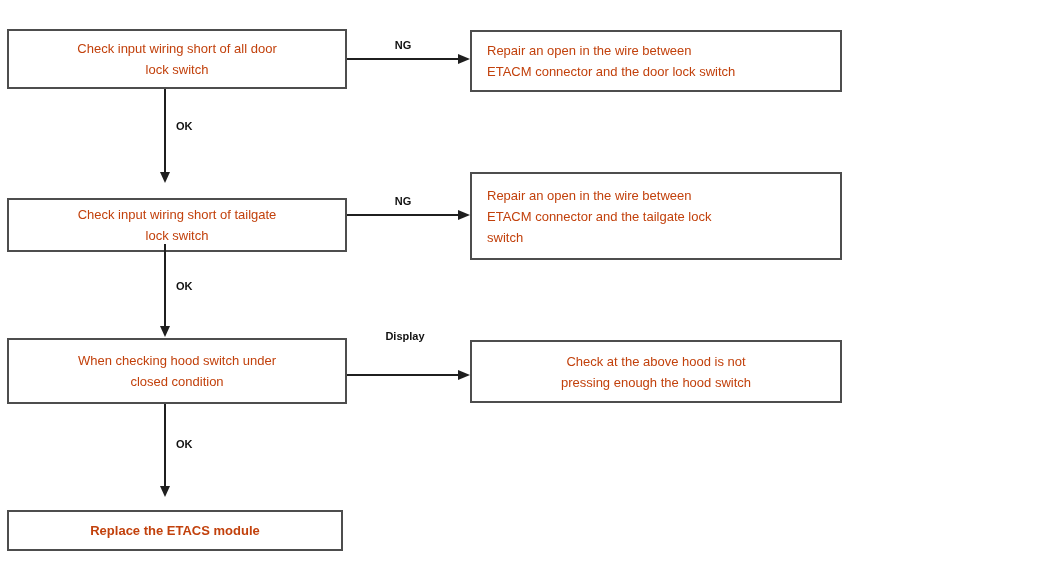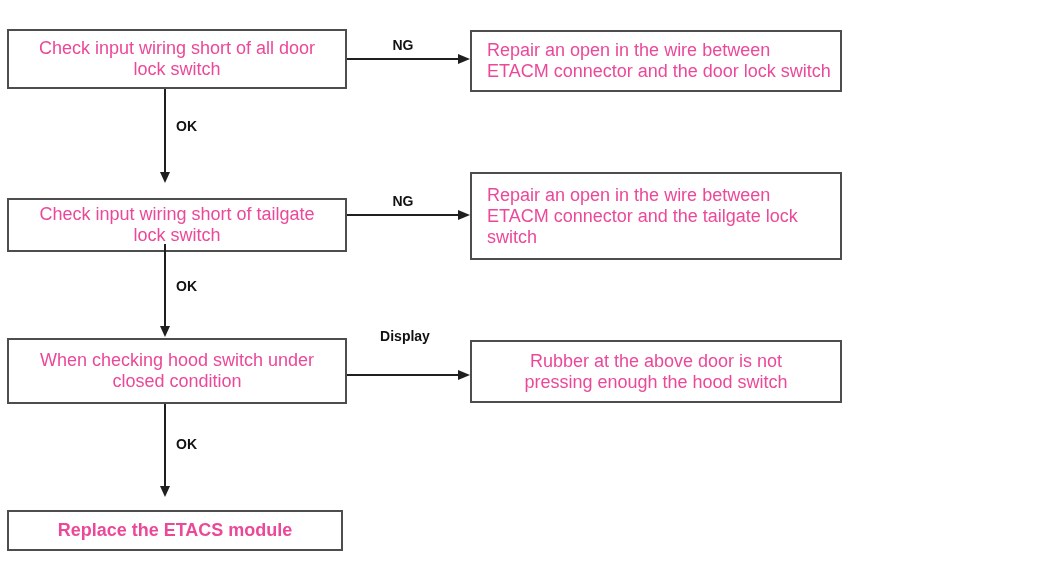--- a/index.html
+++ b/index.html
@@ -13,29 +13,29 @@
     color: #1a1a1a;
     overflow: hidden;
   }
   .box {
     position: absolute;
     border: 2px solid #4d4d4d;
     background: #ffffff;
     display: flex;
     flex-direction: column;
     justify-content: center;
-    font-size: 18px;
+    font-size: 13px;
     line-height: 21px;
-    color: #ec4899;
+    color: #c2410c;
   }
   .box.center { align-items: center; text-align: center; }
   .box.leftalign { align-items: flex-start; text-align: left; padding-left: 15px; padding-right: 0; }
   .edge-label {
     position: absolute;
-    font-size: 14px;
+    font-size: 11px;
     font-weight: bold;
     line-height: 18px;
     color: #111111;
     white-space: nowrap;
   }
   .edge-label.centered { text-align: center; white-space: normal; }
   .hline { position: absolute; height: 2px; background: #1f1f1f; }
   .vline { position: absolute; width: 2px; background: #1f1f1f; }
   .arrow-right {
     position: absolute; width: 0; height: 0;
@@ -79,21 +79,21 @@
     <div>ETACM connector and the door lock switch</div>
   </div>
 
   <div class="box leftalign" style="left:470px; top:172px; width:372px; height:88px;">
     <div>Repair an open in the wire between</div>
     <div>ETACM connector and the tailgate lock</div>
     <div>switch</div>
   </div>
 
   <div class="box center" style="left:470px; top:340px; width:372px; height:63px;">
-    <div>Rubber at the above door is not</div>
+    <div>Check at the above hood is not</div>
     <div>pressing enough the hood switch</div>
   </div>
 
   <div class="hline" style="left:347px; top:58px; width:112px;"></div>
   <div class="arrow-right" style="left:458px; top:54px;"></div>
   <div class="edge-label" style="left:347px; top:36px; width:112px; text-align:center;">NG</div>
 
   <div class="hline" style="left:347px; top:214px; width:112px;"></div>
   <div class="arrow-right" style="left:458px; top:210px;"></div>
   <div class="edge-label" style="left:347px; top:192px; width:112px; text-align:center;">NG</div>

